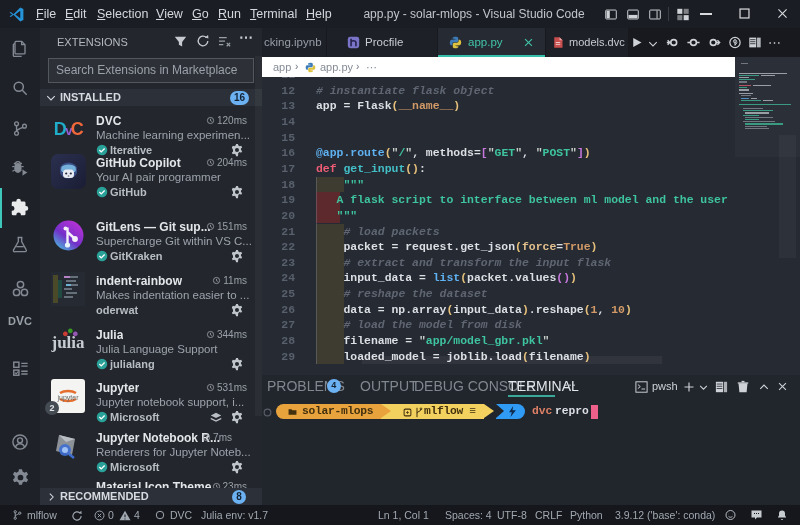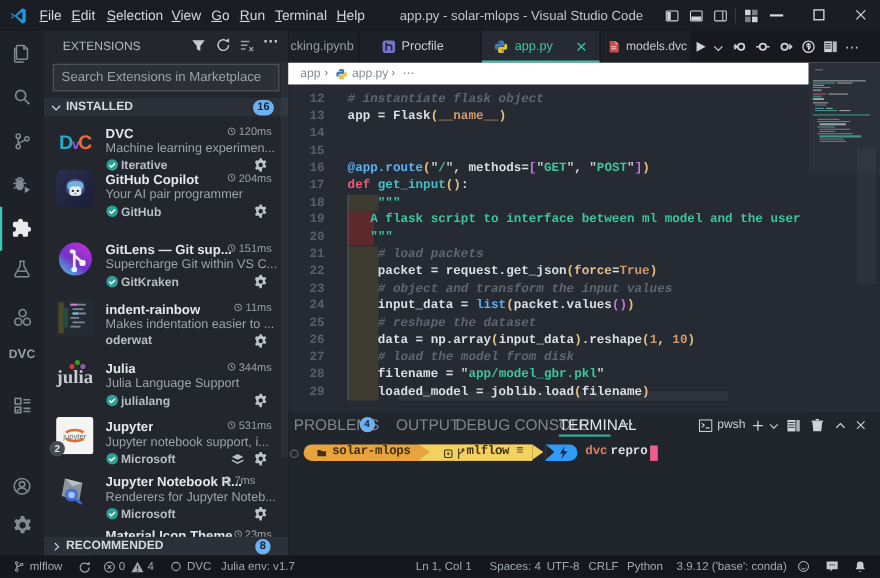--- a/index.html
+++ b/index.html
@@ -483,21 +483,21 @@
       <div class="cl" style="top:21.3px"><span class="lnum">13</span><span style="position:absolute;left:54px">app = Flask<span class="b1">(</span><span class="num">__name__</span><span class="b1">)</span></span></div>
       <div class="cl" style="top:36.95px"><span class="lnum">14</span><span style="position:absolute;left:54px"></span></div>
       <div class="cl" style="top:52.6px"><span class="lnum">15</span><span style="position:absolute;left:54px"></span></div>
       <div class="cl" style="top:68.25px"><span class="lnum">16</span><span style="position:absolute;left:54px"><span class="dec">@app.route</span><span class="b1">(</span><span class="qt">"</span><span class="str">/</span><span class="qt">"</span>, methods=<span class="b2">[</span><span class="qt">"</span><span class="str">GET</span><span class="qt">"</span>, <span class="qt">"</span><span class="str">POST</span><span class="qt">"</span><span class="b2">]</span><span class="b1">)</span></span></div>
       <div class="cl" style="top:83.9px"><span class="lnum">17</span><span style="position:absolute;left:54px"><span class="kw">def</span> <span class="fn">get_input</span><span class="b1">()</span>:</span></div>
       <div class="cl" style="top:99.55px"><span class="lnum">18</span><span style="position:absolute;left:54px">    <span class="str">"""</span></span></div>
       <div class="cl" style="top:115.2px"><span class="lnum">19</span><span style="position:absolute;left:54px">   <span class="str">A flask script to interface between ml model and the user</span></span></div>
       <div class="cl" style="top:130.85px"><span class="lnum">20</span><span style="position:absolute;left:54px">   <span class="str">"""</span></span></div>
       <div class="cl" style="top:146.5px"><span class="lnum">21</span><span style="position:absolute;left:54px">    <span class="com"># load packets</span></span></div>
       <div class="cl" style="top:162.15px"><span class="lnum">22</span><span style="position:absolute;left:54px">    packet = request.get_json<span class="b1">(</span><span class="arg">force</span>=<span class="num">True</span><span class="b1">)</span></span></div>
-      <div class="cl" style="top:177.8px"><span class="lnum">23</span><span style="position:absolute;left:54px">    <span class="com"># object and transform the input values</span></span></div>
+      <div class="cl" style="top:177.8px"><span class="lnum">23</span><span style="position:absolute;left:54px">    <span class="com"># extract and transform the input flask</span></span></div>
       <div class="cl" style="top:193.45000000000002px"><span class="lnum">24</span><span style="position:absolute;left:54px">    input_data = <span class="blt">list</span><span class="b1">(</span>packet.values<span class="b2">()</span><span class="b1">)</span></span></div>
       <div class="cl" style="top:209.1px"><span class="lnum">25</span><span style="position:absolute;left:54px">    <span class="com"># reshape the dataset</span></span></div>
       <div class="cl" style="top:224.75px"><span class="lnum">26</span><span style="position:absolute;left:54px">    data = np.array<span class="b1">(</span>input_data<span class="b1">)</span>.reshape<span class="b1">(</span><span class="num">1</span>, <span class="num">10</span><span class="b1">)</span></span></div>
       <div class="cl" style="top:240.4px"><span class="lnum">27</span><span style="position:absolute;left:54px">    <span class="com"># load the model from disk</span></span></div>
       <div class="cl" style="top:256.05px"><span class="lnum">28</span><span style="position:absolute;left:54px">    filename = <span class="qt">"</span><span class="str">app/model_gbr.pkl</span><span class="qt">"</span></span></div>
       <div class="cl" style="top:271.7px"><span class="lnum">29</span><span style="position:absolute;left:54px">    loaded_model = joblib.load<span class="b1">(</span>filename<span class="b1">)</span></span></div>
       <div class="abs" style="left:100px;top:279px;width:300px;height:8px;background:rgba(255,255,255,0.05)"></div>
     </div>
 <div class="abs" id="minimap" style="top:57px;left:735px;width:65px;height:318px;background:#262a33;overflow:hidden">
       <div class="abs" style="left:0;top:0;width:65px;height:100px;background:rgba(255,255,255,0.025)"></div>

